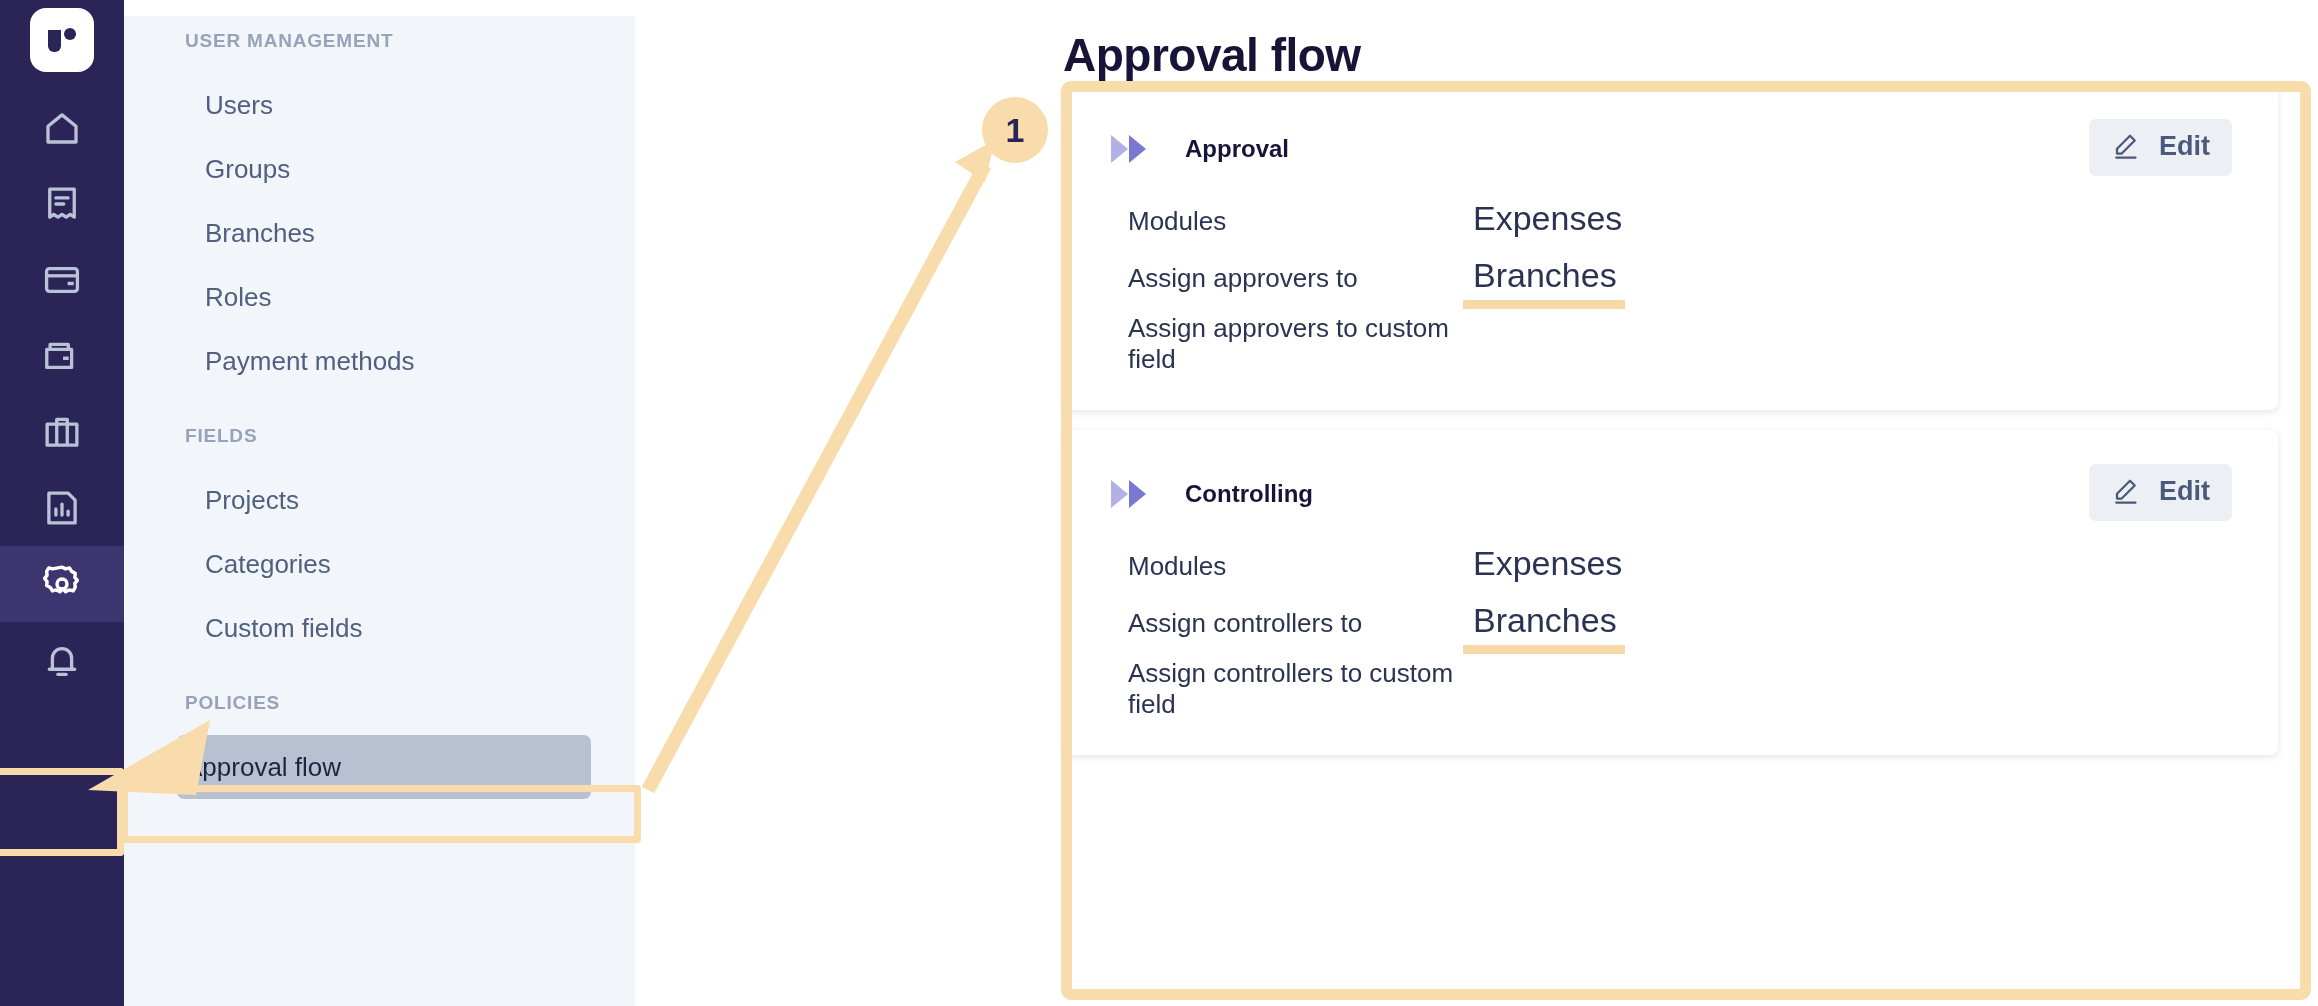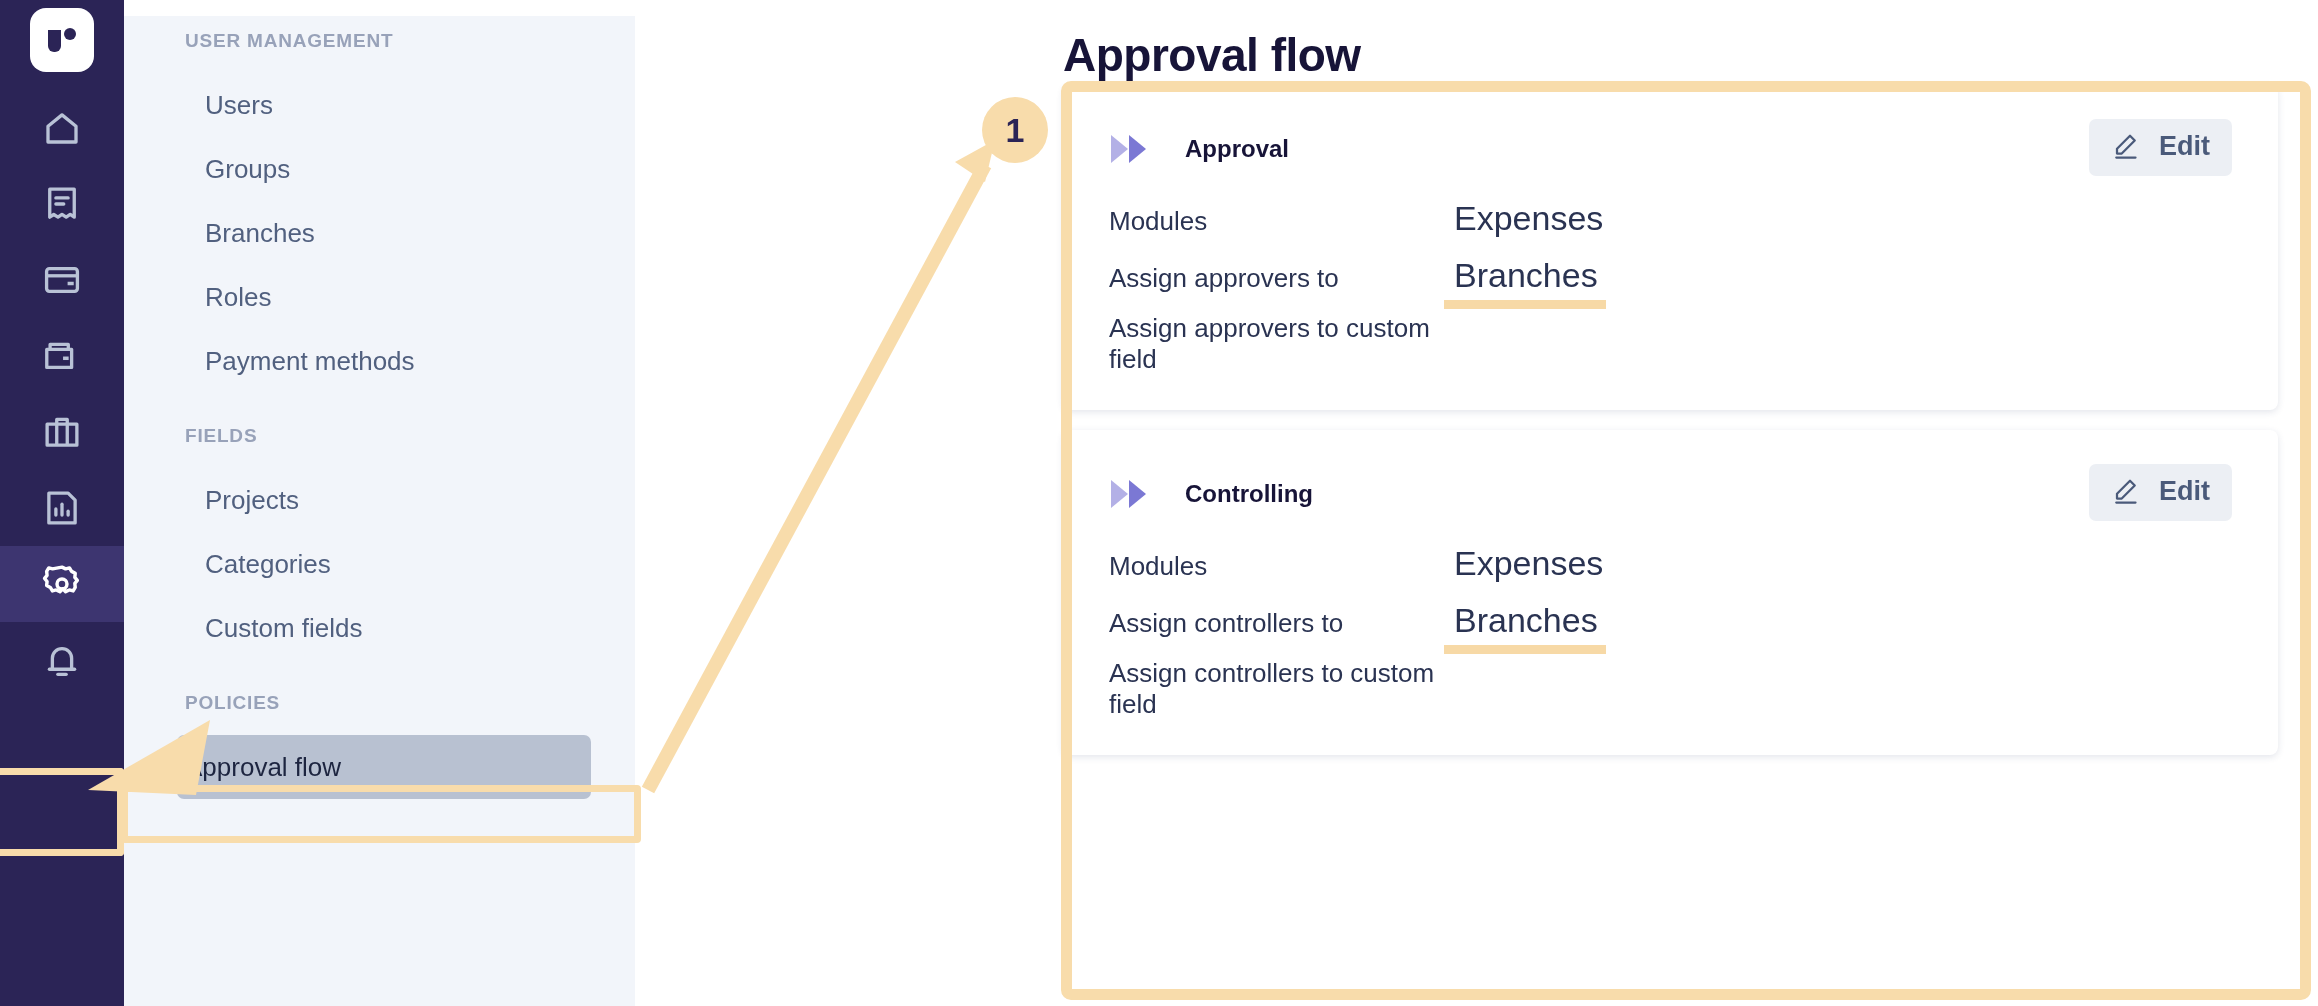--- a/index.html
+++ b/index.html
@@ -81,21 +81,21 @@
     background: #eceff4; border: none; border-radius: 7px;
     padding: 12px 22px; cursor: pointer;
   }
   .edit-label { font-size: 27px; color: #4a5a7a; font-weight: bold; }
 
   .rows { margin-top: 22px; }
   .row {
     display: flex; align-items: baseline;
     height: 57px;
   }
-  .row-label { font-size: 26px; color: #2a3352; width: 345px; flex: none; }
+  .row-label { font-size: 26px; color: #2a3352; width: 345px; flex: none; margin-left: 19px; }
   .row-value { font-size: 34px; color: #2a3352; position: relative; }
   .row-value.hl::after {
     content: ""; position: absolute;
     left: -10px; right: -8px; bottom: -14px; height: 9px;
     background: #f7d9a6;
   }
 
   
   .anno { position: absolute; left: 0; top: 0; width: 2318px; height: 1006px; pointer-events: none; }
   .box-gear {

